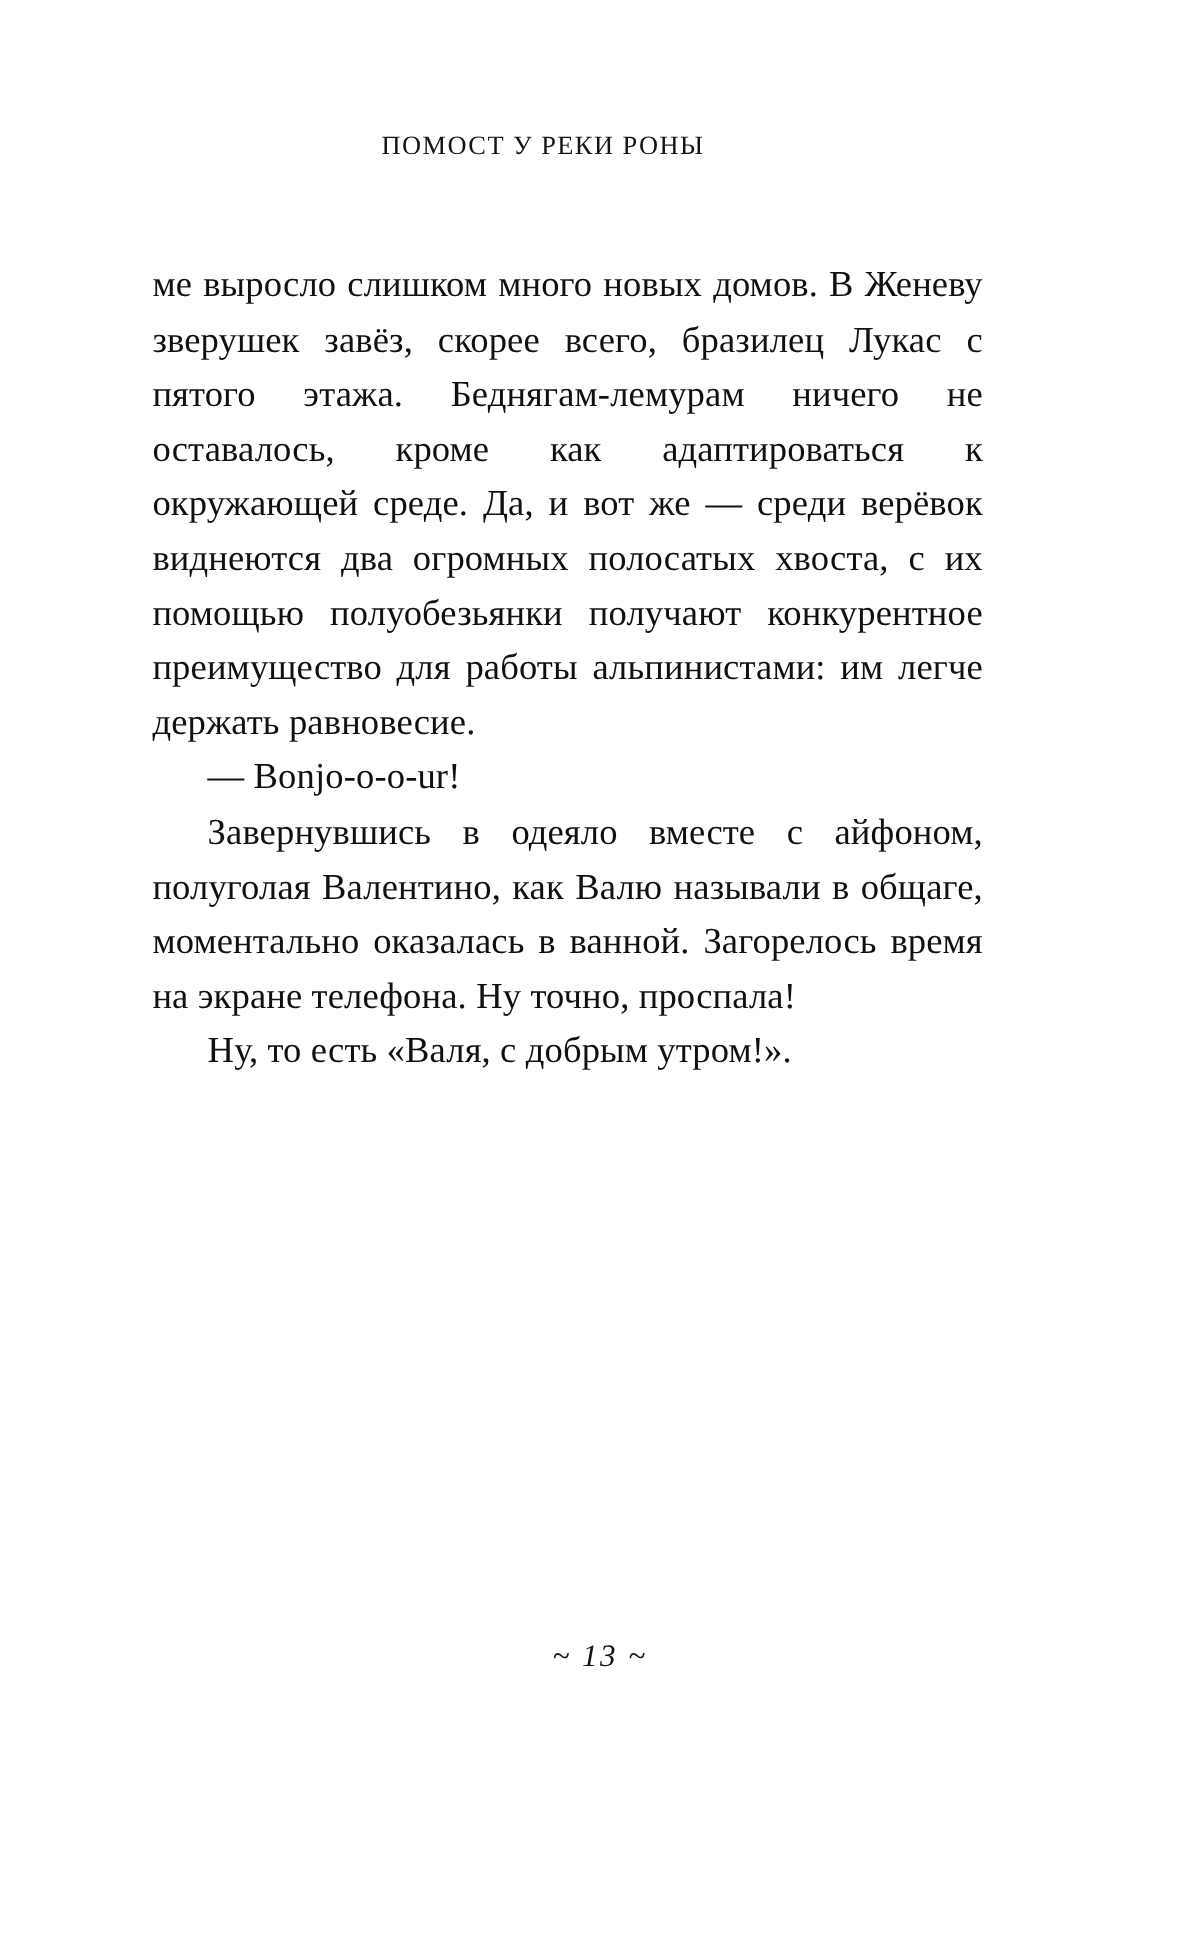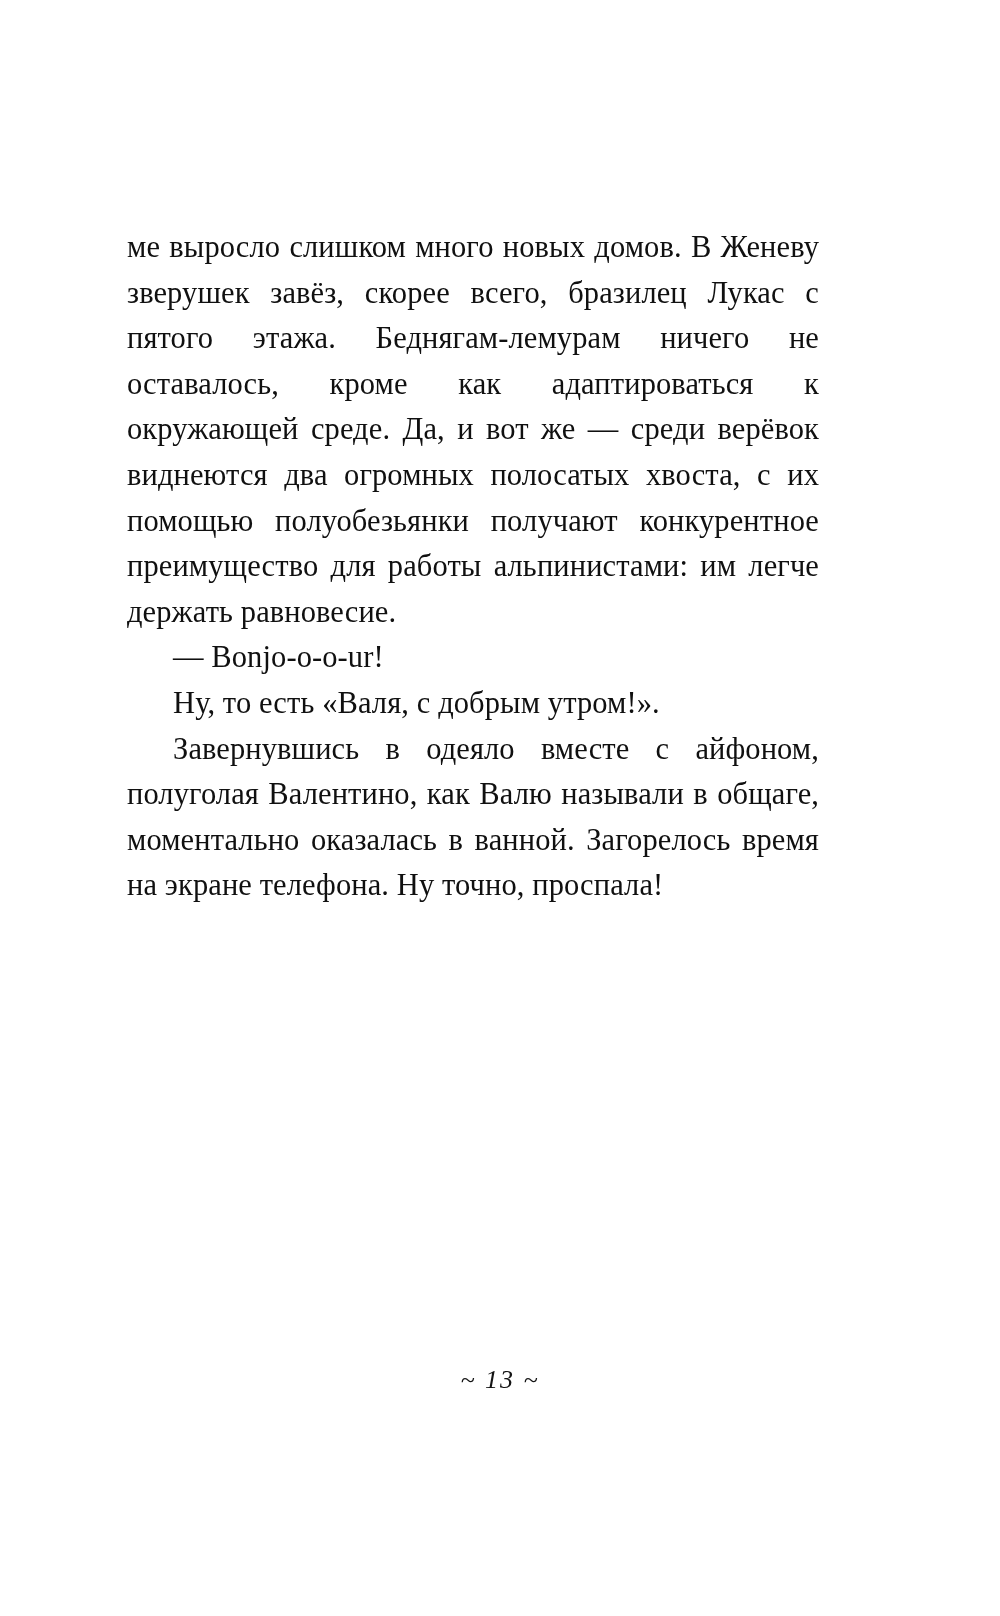--- a/index.html
+++ b/index.html
@@ -46,21 +46,20 @@
     letter-spacing: 0.1px;
   }
   .body-text p {
     margin: 0;
   }
   .body-text p.indent {
     text-indent: 46px;
   }
   .body-text p.first {
     text-indent: 0;
-    margin-top: 10px;
   }
   
   .body-text p { text-align: justify; text-justify: inter-word; }
 
   .folio {
     position: absolute;
     left: 0;
     right: 0;
     top: 1365px;
     text-align: center;
@@ -69,23 +68,24 @@
     color: #141414;
     letter-spacing: 2px;
     font-style: italic;
   }
 </style>
 </head>
 <body>
 
 <div class="page">
 
+  <div class="running-head">ПОМОСТ У РЕКИ РОНЫ</div>
 
   <div class="body-text">
     <p class="first">ме выросло слишком много новых домов. В Женеву зверушек завёз, скорее всего, бразилец Лукас с пятого этажа. Беднягам-лемурам ничего не оставалось, кроме как адаптироваться к окружающей среде. Да, и вот же — среди верёвок виднеются два огромных полосатых хвоста, с их помощью полуобезьянки получают конкурентное преимущество для работы альпинистами: им легче держать равновесие.</p>
     <p class="indent">— Bonjo-o-o-ur!</p>
+    <p class="indent">Завернувшись в одеяло вместе с айфоном, полуголая Валентино, как Валю называли в общаге, моментально оказалась в ванной. Загорелось время на экране телефона. Ну точно, проспала!</p>
     <p class="indent">Ну, то есть «Валя, с добрым утром!».</p>
-    <p class="indent">Завернувшись в одеяло вместе с айфоном, полуголая Валентино, как Валю называли в общаге, моментально оказалась в ванной. Загорелось время на экране телефона. Ну точно, проспала!</p>
   </div>
 
   <div class="folio">~ 13 ~</div>
 
 </div>
 
 </body></html>

